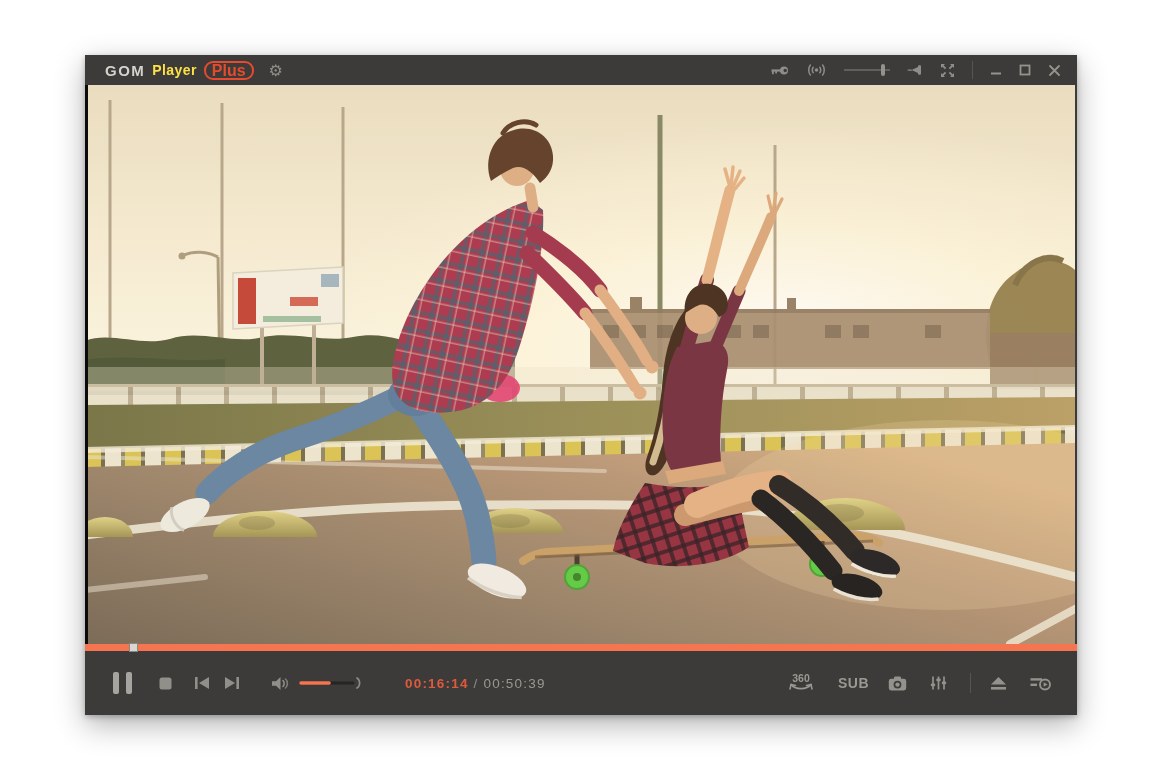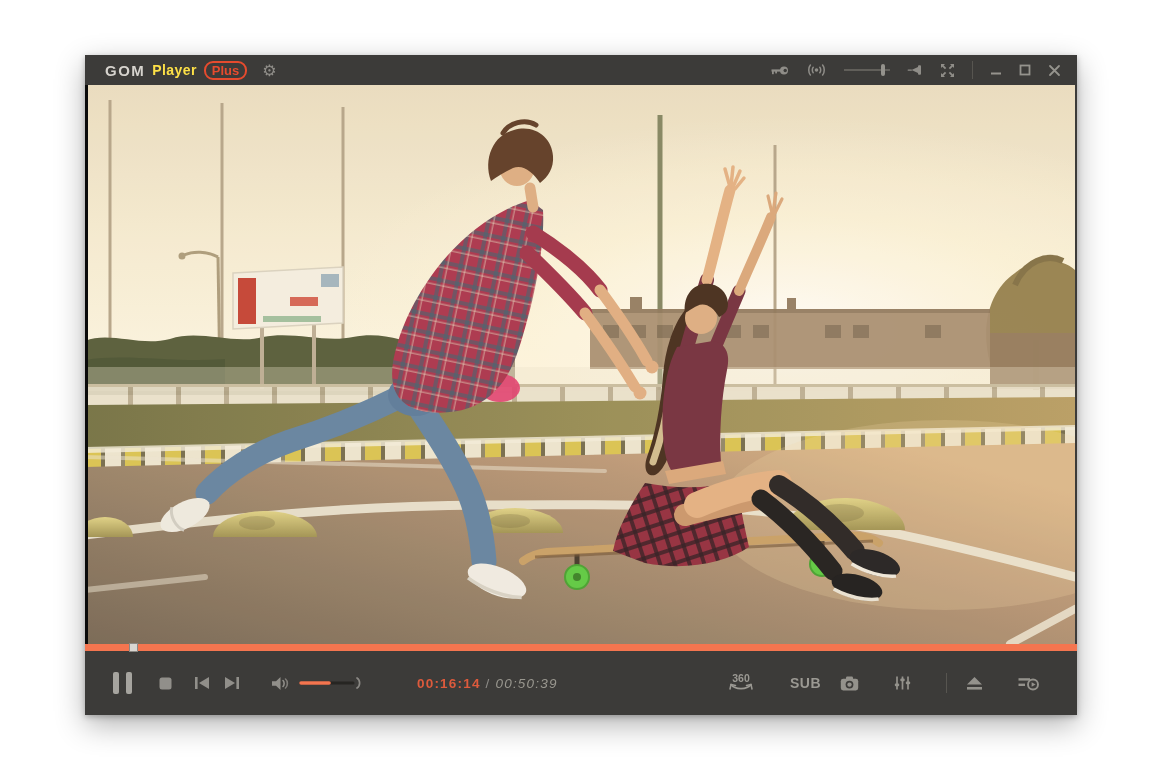--- a/index.html
+++ b/index.html
@@ -5,42 +5,42 @@
   html,body{margin:0;padding:0;background:#ffffff;width:1162px;height:768px;overflow:hidden;
     font-family:"Liberation Sans",sans-serif;}
   .window{position:absolute;left:85px;top:55px;width:992px;height:660px;
     background:var(--bar-bg);box-shadow:0 10px 28px rgba(0,0,0,.30),0 2px 6px rgba(0,0,0,.25);}
   
   .titlebar{height:30px;display:flex;align-items:center;background:var(--bar-bg);}
   .logo{display:flex;align-items:center;padding-left:20px;gap:7px;}
   .logo .gom{color:#d6d3ce;font-weight:800;font-size:15px;letter-spacing:1.5px;}
   .logo .player{color:#fde047;font-weight:600;font-size:14px;letter-spacing:.4px;}
   .badge{color:var(--plus-red);border:2px solid var(--plus-red);border-radius:9px;
-    font-size:13px;font-weight:700;padding:0 6px;line-height:15px;}
+    font-size:16px;font-weight:700;padding:0 6px;line-height:15px;}
   .gear{color:#8f8d88;font-size:16px;margin-left:8px;cursor:default;}
   .tb-right{margin-left:auto;display:flex;align-items:center;gap:17px;padding-right:16px;}
   .tb-ic{display:flex;align-items:center;justify-content:center;}
   .tb-divider{width:1px;height:18px;background:#57555０;background:#575550;}
   .opslider{position:relative;width:46px;height:14px;}
   .opslider .track{position:absolute;left:0;right:0;top:6px;height:2px;background:#615f5a;}
   .opslider .knob{position:absolute;top:1px;width:4px;height:12px;border-radius:2px;background:#94928c;}
   
   .seekbar{position:relative;height:7px;background:var(--accent);}
   .seek-handle{position:absolute;top:-1px;width:9px;height:9px;background:#d9d7d2;
     border:1px solid #8a8884;box-sizing:border-box;}
   
   .controls{height:64px;display:flex;align-items:center;background:var(--bar-bg);}
   .c-left{display:flex;align-items:center;padding-left:28px;}
   .pause{display:flex;gap:7px;margin-right:27px;cursor:pointer;}
   .pause i{display:block;width:6px;height:22px;border-radius:2px;background:#a6a49f;}
-  .cbtn{display:flex;align-items:center;justify-content:center;margin-right:16px;cursor:pointer;}
+  .cbtn{display:flex;align-items:center;justify-content:center;margin-right:4px;cursor:pointer;}
   .time{display:flex;align-items:baseline;font-size:13.5px;letter-spacing:1.2px;margin-left:36px;white-space:pre;}
   .time .cur{color:var(--time-orange);font-weight:600;}
   .time .sep{color:#8f8d89;}
-  .time .tot{color:#99978f;font-weight:500;font-style:italic;}
+  .time .tot{color:#99978f;font-weight:500;}
   .c-right{margin-left:auto;display:flex;align-items:center;gap:19px;padding-right:22px;}
   .sub{color:#9b9993;font-weight:700;font-size:14px;letter-spacing:.5px;cursor:pointer;}
   .c-divider{width:1px;height:20px;background:#575550;}
   svg{display:block;}
   .video{position:relative;width:990px;height:559px;background:#000;}
   .video svg{position:absolute;left:0;top:0;}
 </style>
 </head>
 <body>
 

